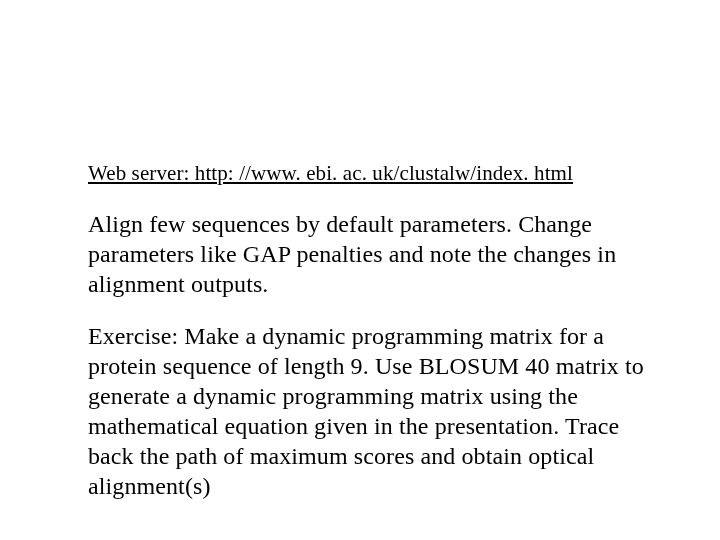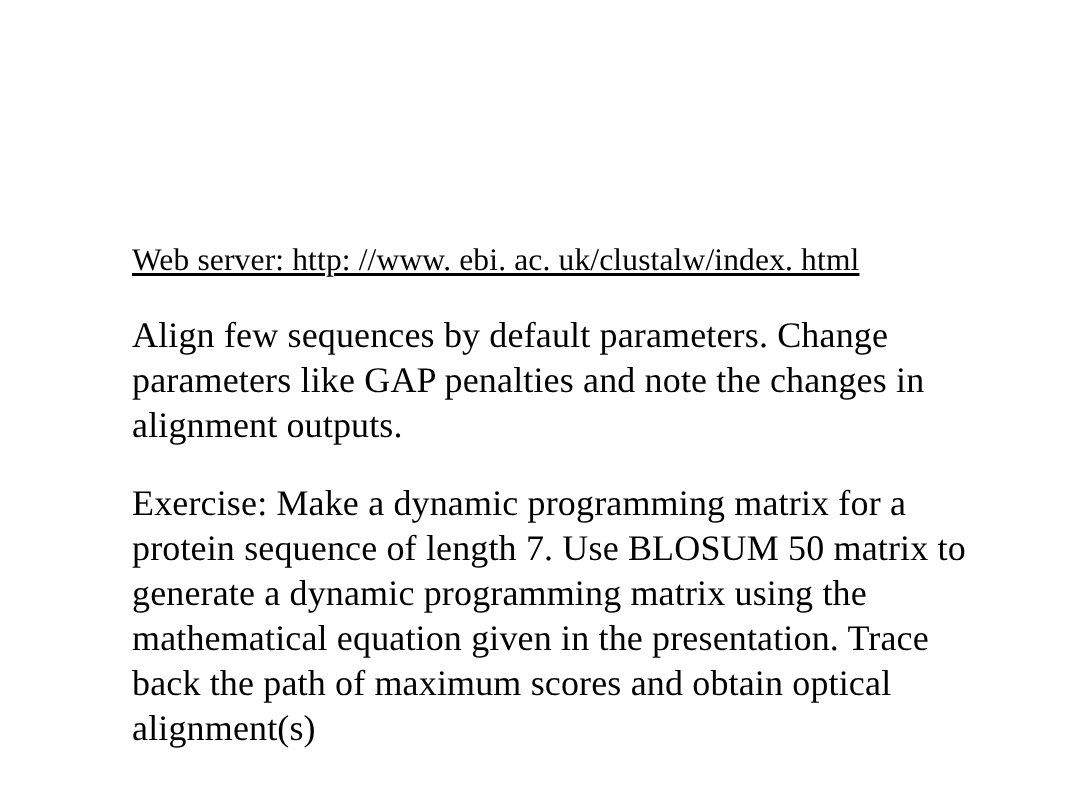--- a/index.html
+++ b/index.html
@@ -36,14 +36,14 @@
     }
   </style>
 </head>
 <body>
 
 <div class="slide">
   <div class="heading">Web server: http: //www. ebi. ac. uk/clustalw/index. html</div>
 
   <div class="para">Align few sequences by default parameters. Change parameters like GAP penalties and note the changes in alignment outputs.</div>
 
-  <div class="para">Exercise: Make a dynamic programming matrix for a protein sequence of length 7. Use BLOSUM 50 matrix to generate a dynamic programming matrix using the mathematical equation given in the presentation. Trace back the path of maximum scores and obtain optical alignment(s)</div>
+  <div class="para">Exercise: Make a dynamic programming matrix for a protein sequence of length 9. Use BLOSUM 40 matrix to generate a dynamic programming matrix using the mathematical equation given in the presentation. Trace back the path of maximum scores and obtain optical alignment(s)</div>
 </div>
 
 </body></html>

